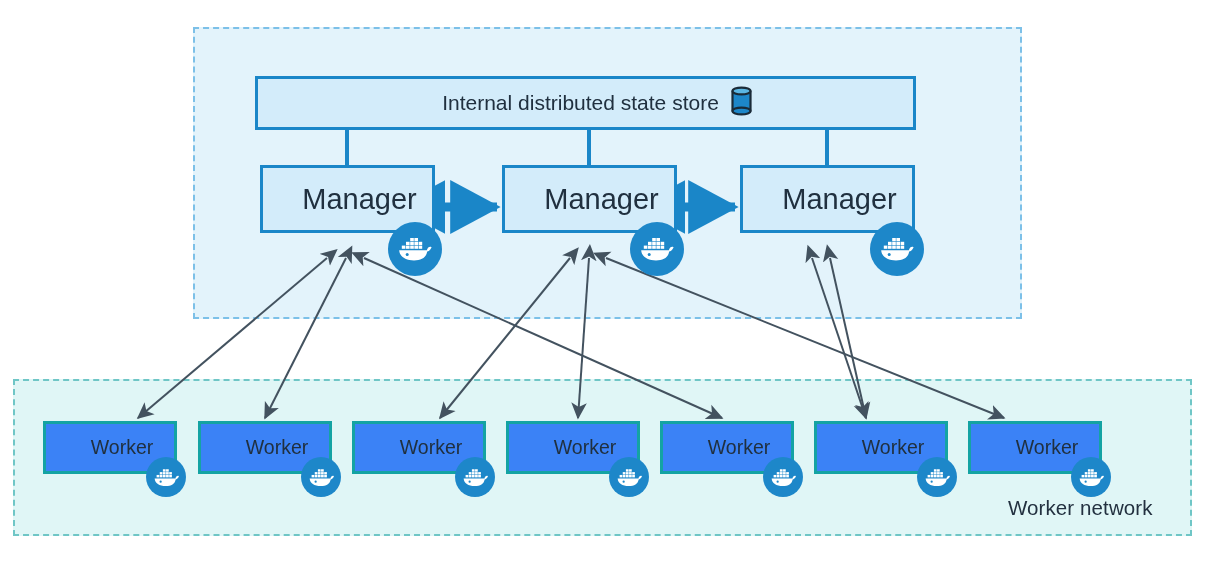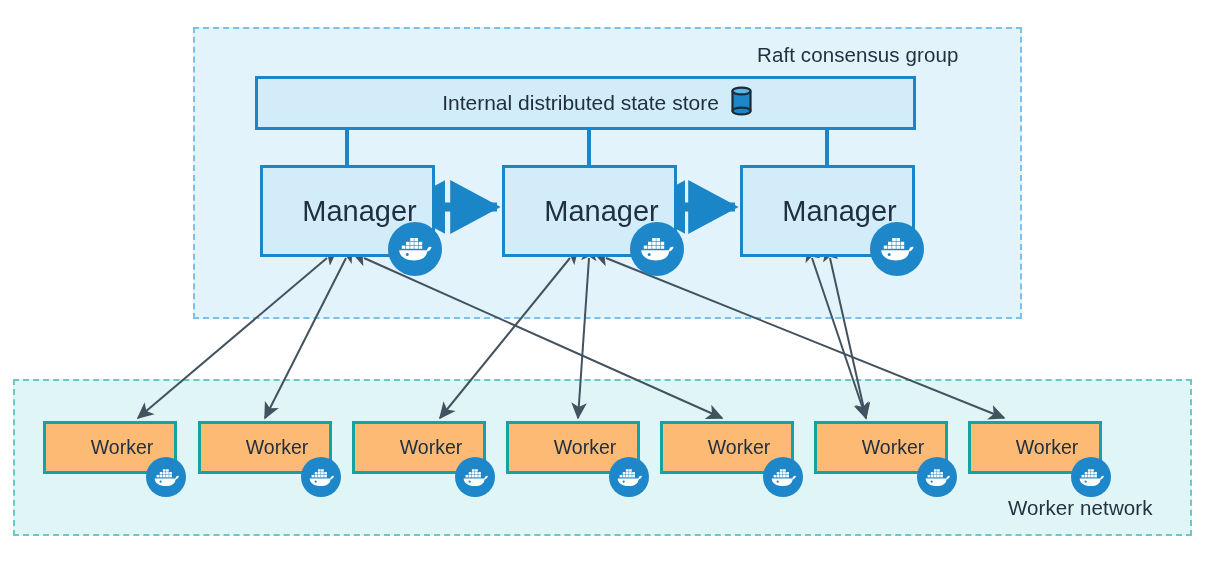--- a/index.html
+++ b/index.html
@@ -80,38 +80,38 @@
     align-items: center;
     gap: 11px;
   }
   #state-store .store-text {
     font-size: 21px;
     color: #20303f;
     white-space: nowrap;
   }
   .manager-box {
     width: 175px;
-    height: 92px;
+    height: 68px;
     background: #d3ecfa;
     border: 3px solid #1a86c8;
     top: 165px;
   }
   .manager-box .node-text {
     font-size: 29px;
     color: #20303f;
     white-space: nowrap;
   }
   #manager-0 { left: 260px; }
   #manager-1 { left: 502px; }
   #manager-2 { left: 740px; }
 
   .worker-box {
     width: 134px;
     height: 53px;
-    background: #fdba74;
+    background: #3b82f6;
     border: 3px solid #14a3a3;
     top: 421px;
   }
   .worker-box .node-text {
     font-size: 19.5px;
     color: #20303f;
     white-space: nowrap;
   }
   .docker-badge {
     position: absolute;
@@ -171,21 +171,20 @@
 
       <path d="M570,258 L440,418" marker-start="url(#arw-thin-start)" marker-end="url(#arw-thin)"></path>
       <path d="M589,258 L578,418" marker-start="url(#arw-thin-start)" marker-end="url(#arw-thin)"></path>
       <path d="M606,258 L1004,418" marker-start="url(#arw-thin-start)" marker-end="url(#arw-thin)"></path>
 
       <path d="M812,258 L866,418" marker-start="url(#arw-thin-start)" marker-end="url(#arw-thin)"></path>
       <path d="M830,258 L866,418" marker-start="url(#arw-thin-start)" marker-end="url(#arw-thin)"></path>
     </g>
   </svg>
 
-  <div class="group-label" id="raft-label">Raft consensus group</div>
   <div class="group-label" id="gossip-label">Worker network</div>
 
   <div class="node-box" id="state-store">
     <div class="label-row">
       <span class="store-text">Internal distributed state store</span>
       <span>
         <svg width="23" height="30" viewBox="0 0 23 30">
           <rect x="2.5" y="4.5" width="18" height="21" rx="1.5" fill="#1d87c9" stroke="#1a2b38" stroke-width="2.2"></rect>
           <ellipse cx="11.5" cy="5" rx="9" ry="3.4" fill="#5bb6e3" stroke="#1a2b38" stroke-width="2.2"></ellipse>
           <ellipse cx="11.5" cy="25" rx="9" ry="3.4" fill="#1d87c9" stroke="#1a2b38" stroke-width="2.2"></ellipse>

